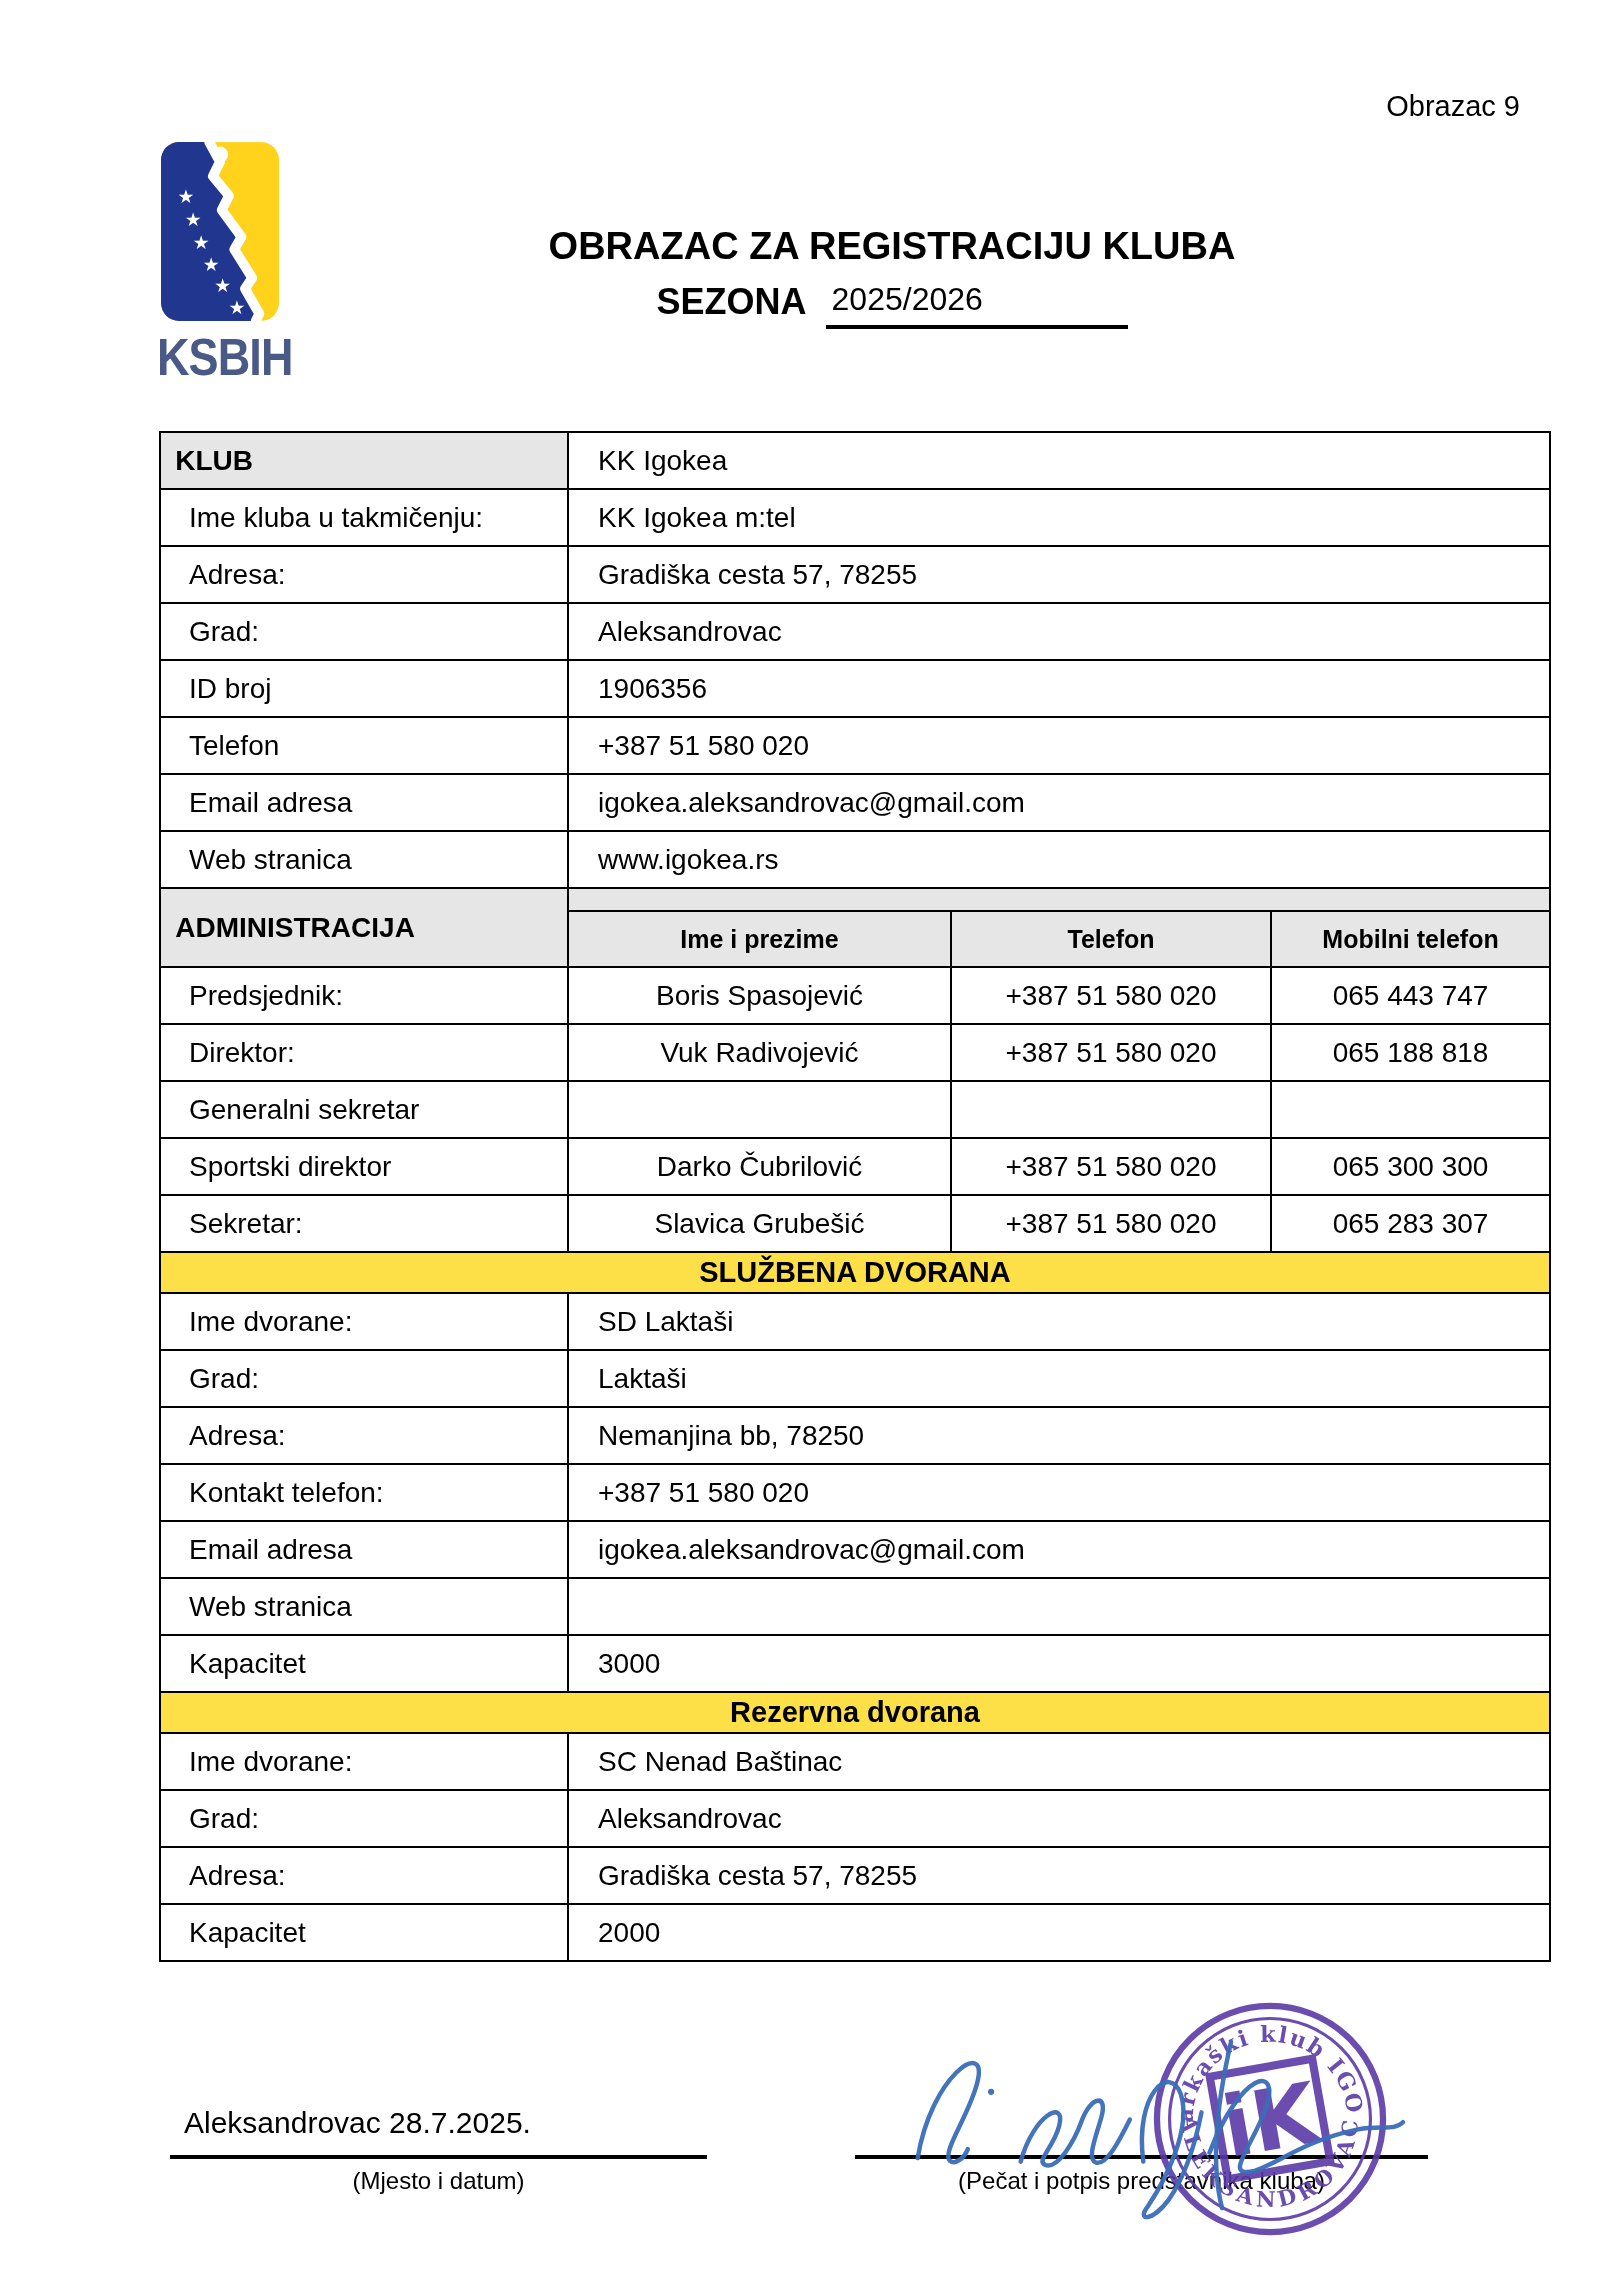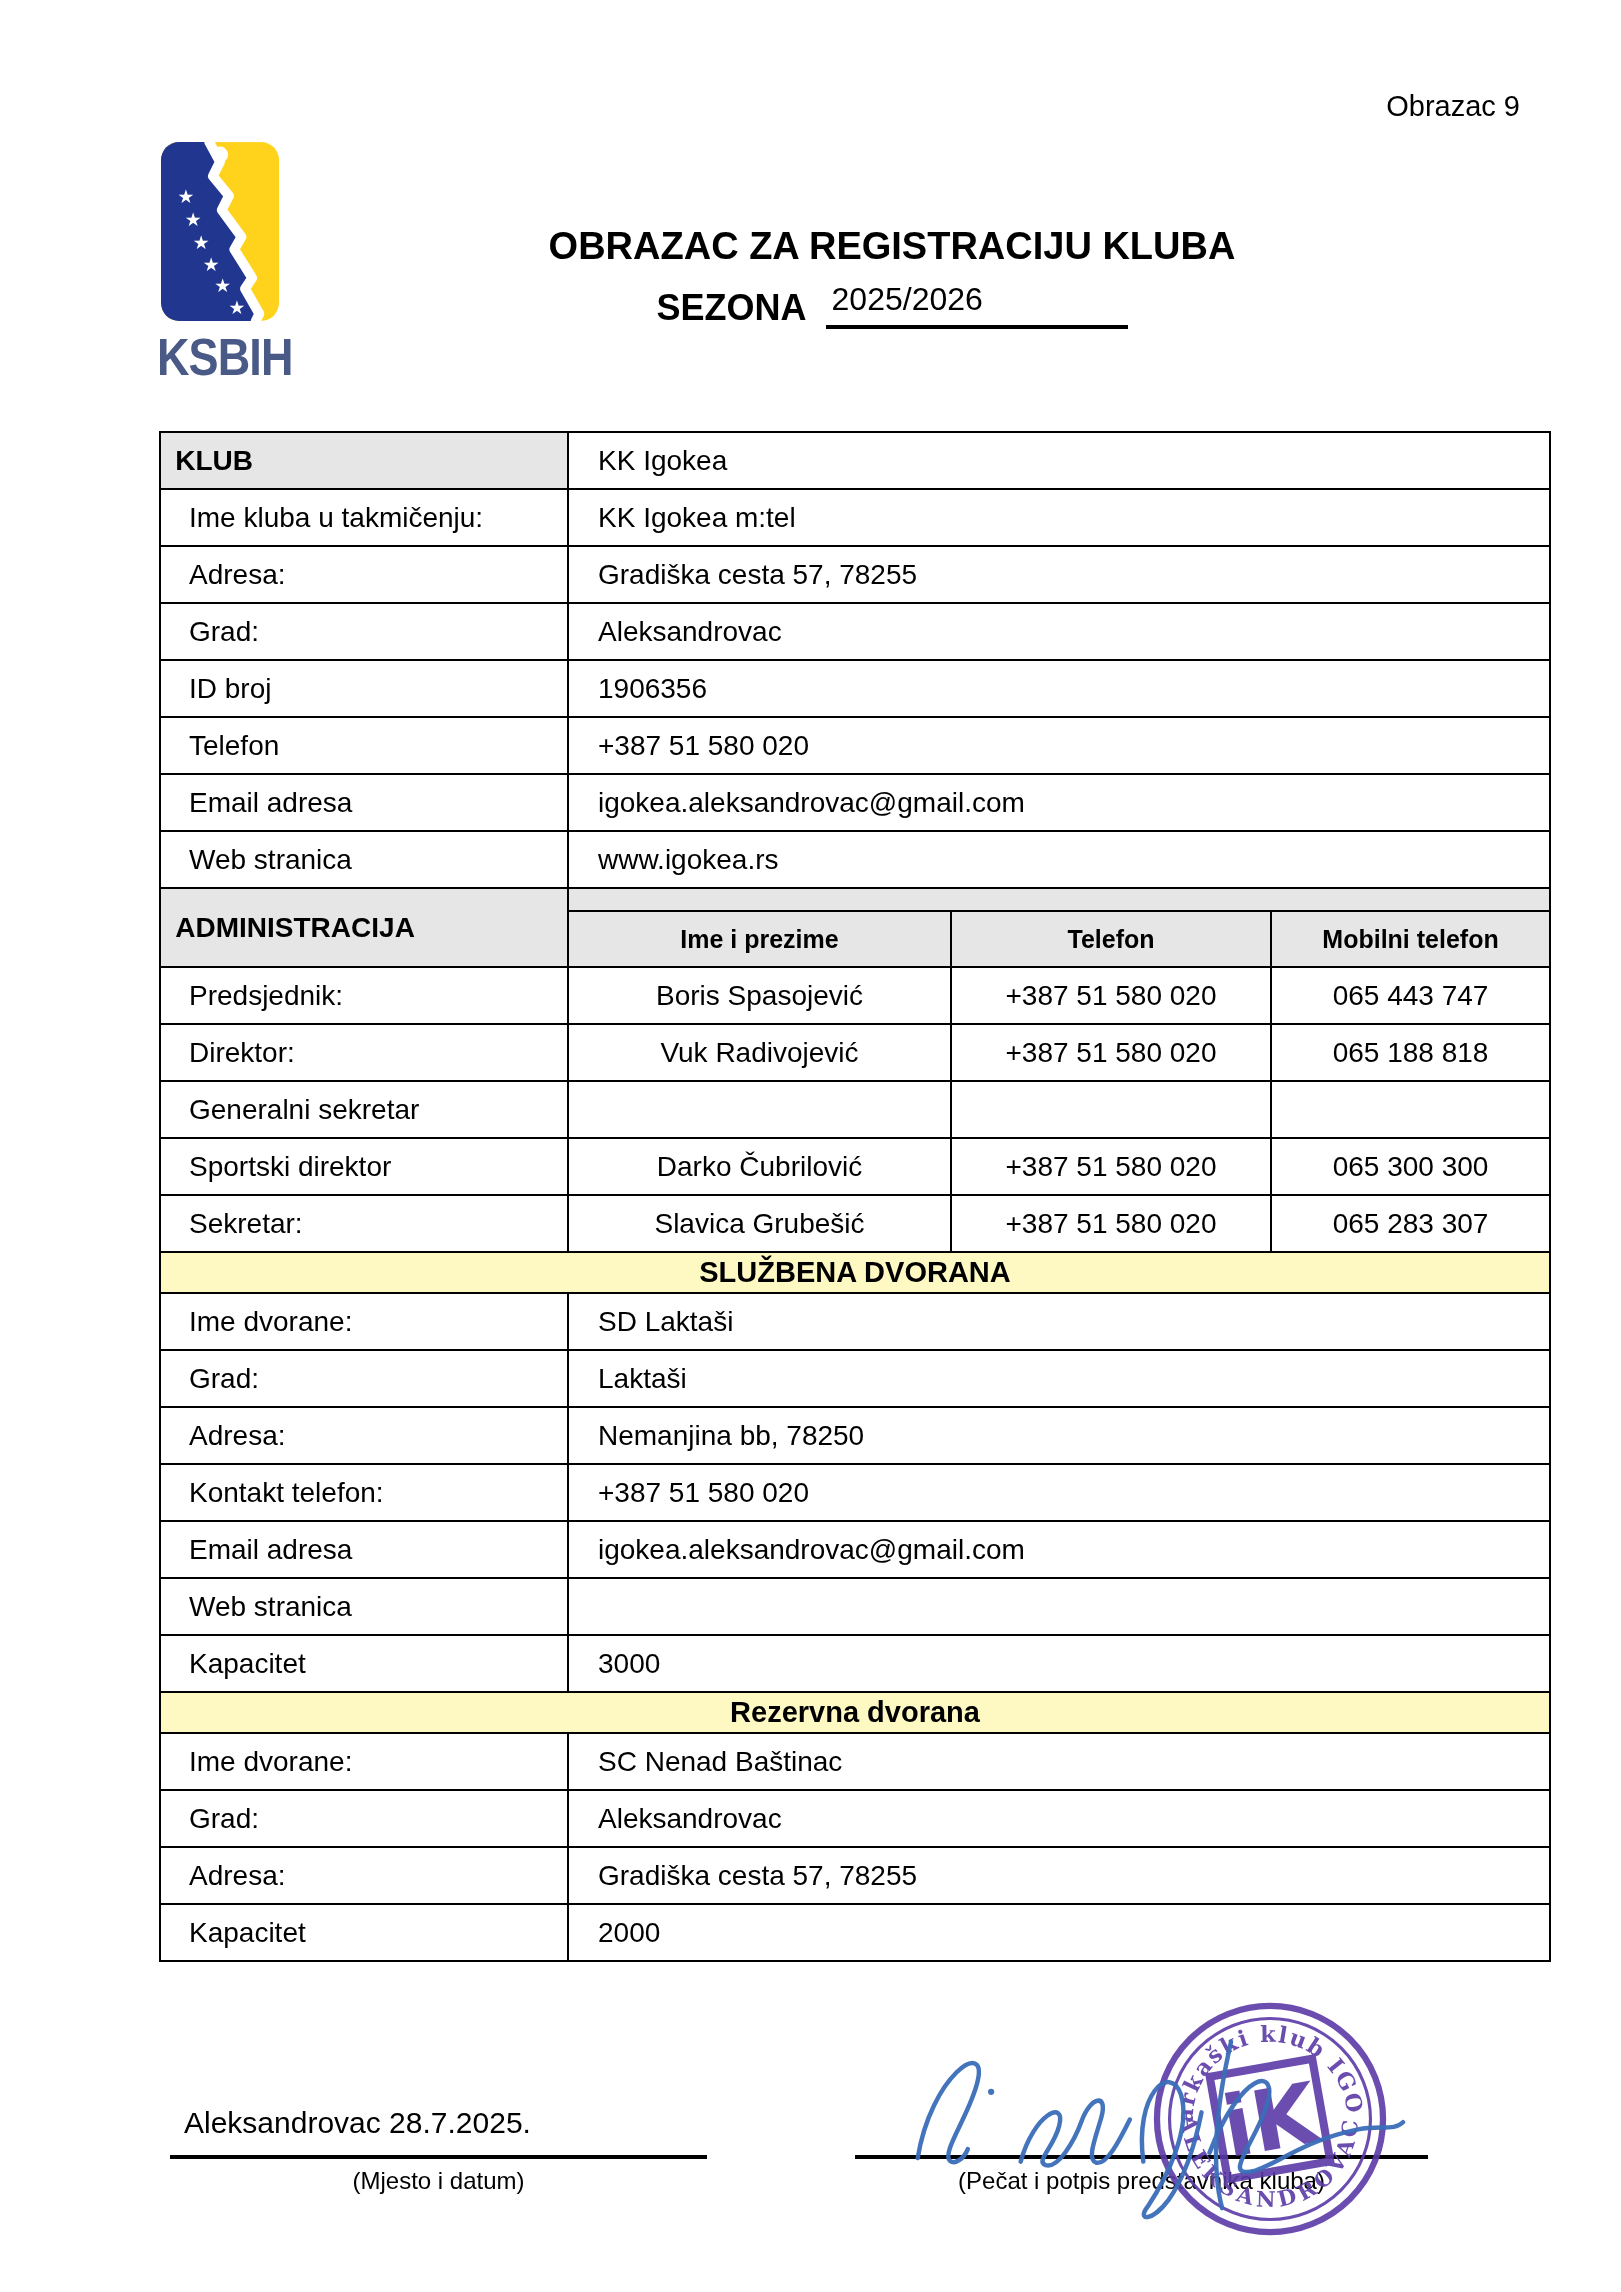--- a/index.html
+++ b/index.html
@@ -10,21 +10,21 @@
   }
   
   .form-number{position:absolute;top:90px;right:102px;font-size:29px;}
   .logo-wrap{position:absolute;left:157px;top:142px;width:125px;text-align:center;}
   .logo-acronym{
     margin-top:3.6px;font-size:45px;font-weight:800;color:#4a5a86;
     letter-spacing:-0.9px;transform:scaleY(1.15);transform-origin:top center;
   }
   .title-block{position:absolute;left:395px;top:225px;width:994px;text-align:center;}
   .title-line1{font-size:38px;font-weight:bold;letter-spacing:0;}
-  .title-line2{margin-top:12.5px;display:flex;justify-content:center;align-items:flex-end;}
+  .title-line2{margin-top:12.5px;display:flex;justify-content:center;align-items:flex-start;}
   .season-label{font-size:36px;font-weight:bold;}
   .season-value{
     display:inline-block;width:296px;margin-left:19.7px;text-align:left;
     font-size:32px;border-bottom:4.5px solid #000;padding:0 0 7.2px 5.4px;
   }
   
   table.form{
     position:absolute;left:159px;top:431px;width:1390px;
     border-collapse:collapse;table-layout:fixed;border-radius:31px;
   }
@@ -32,21 +32,21 @@
   td.lbl{padding-left:28px;}
   td.val{padding-left:29px;}
   td.ctr{text-align:center;}
   .gray{background:#e6e6e6;}
   .bold{font-weight:bold;}
   td.sectionlbl{font-size:29.6px;font-weight:bold;padding-left:14.3px;}
   tr.r{height:57px;}
   tr.rs{height:23px;}
   tr.rh{height:56px;}
   tr.bar{height:41px;}
-  tr.bar td{background:#fef9c3;text-align:center;font-weight:bold;font-size:29px;}
+  tr.bar td{background:#fde047;text-align:center;font-weight:bold;font-size:29px;}
   tr.rh td{font-weight:bold;font-size:25px;text-align:center;}
   
   .sig-line{position:absolute;height:3.6px;background:#000;top:2155px;}
   .line-left{left:170px;width:537px;}
   .line-right{left:855px;width:573px;}
   .place-date{position:absolute;left:184px;top:2106px;font-size:30px;}
   .caption{position:absolute;top:2167px;font-size:24px;text-align:center;}
   .cap-left{left:170px;width:537px;}
   .cap-right{left:855px;width:573px;}
   .stamp{position:absolute;left:1148px;top:1997px;width:244px;height:244px;opacity:0.9;}

